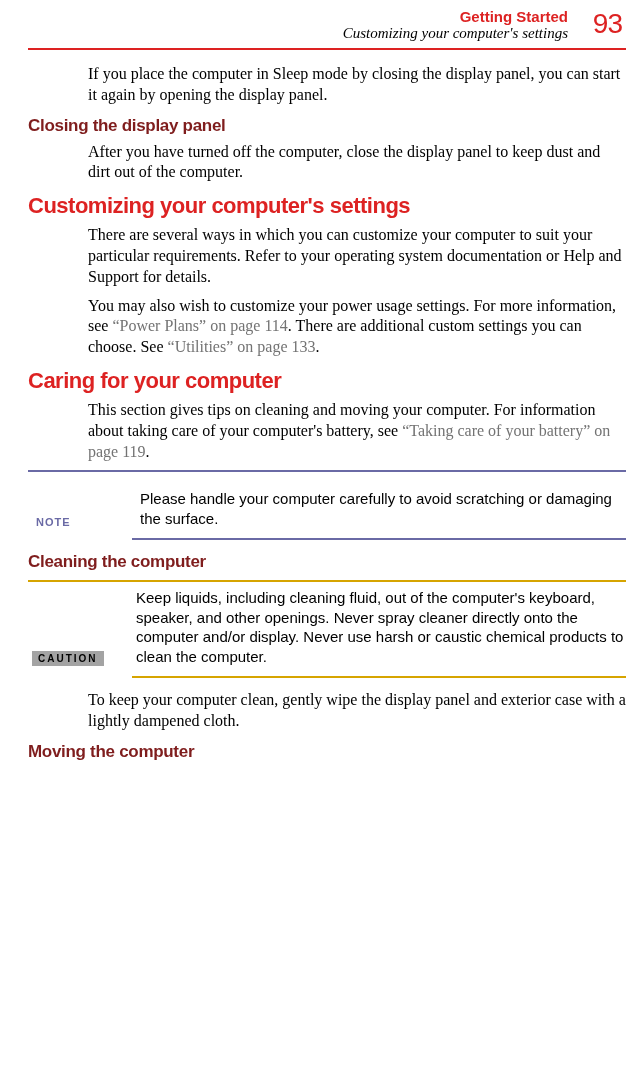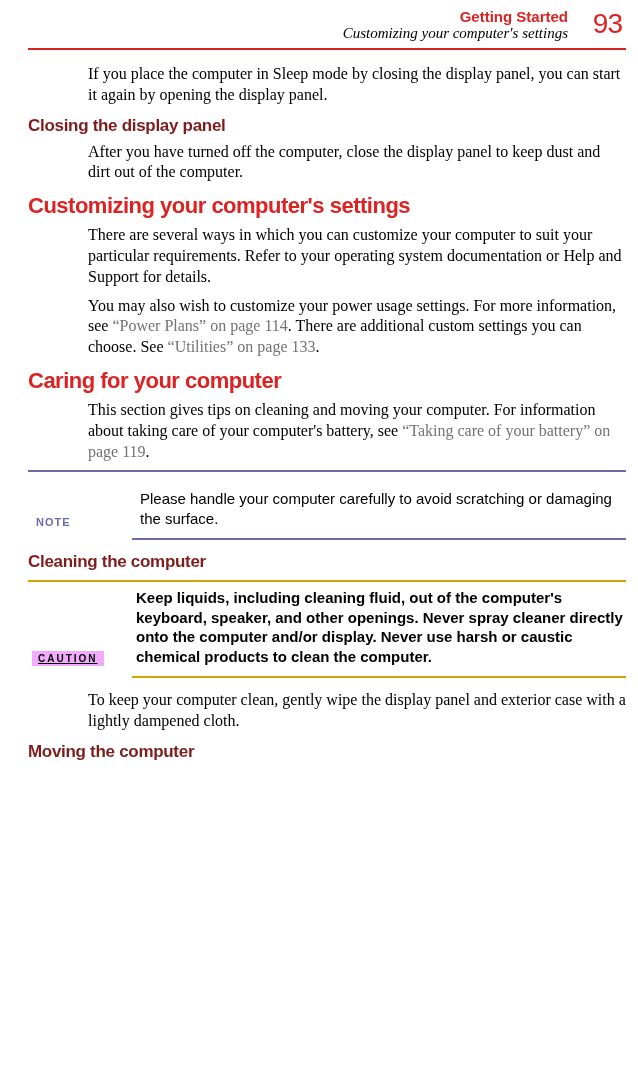--- a/index.html
+++ b/index.html
@@ -113,35 +113,33 @@
     font-stretch: condensed;
     margin-top: 11px;
   }
   .caution-label-wrap {
     width: 104px;
     flex-shrink: 0;
     padding-left: 4px;
   }
   .caution-label {
     display: inline-block;
-    background: #f0abfc;
+    background: #a3a3a3;
     color: #000;
     font-family: Arial, Helvetica, sans-serif;
     font-size: 10px;
     font-weight: bold;
     letter-spacing: 2px;
     padding: 2px 6px;
-    text-decoration: underline;
   }
   .caution-text {
     font-family: Arial, Helvetica, sans-serif;
     font-size: 15px;
     line-height: 1.3;
     font-stretch: condensed;
-    font-weight: bold;
   }
   .callout-line-short {
     border: none;
     margin: 6px 0 0 104px;
   }
   .callout-line-short.note { border-top: 2px solid #6a6aa5; }
   .callout-line-short.caution { border-top: 2px solid #d6a400; }
 </style>
 </head>
 <body>

